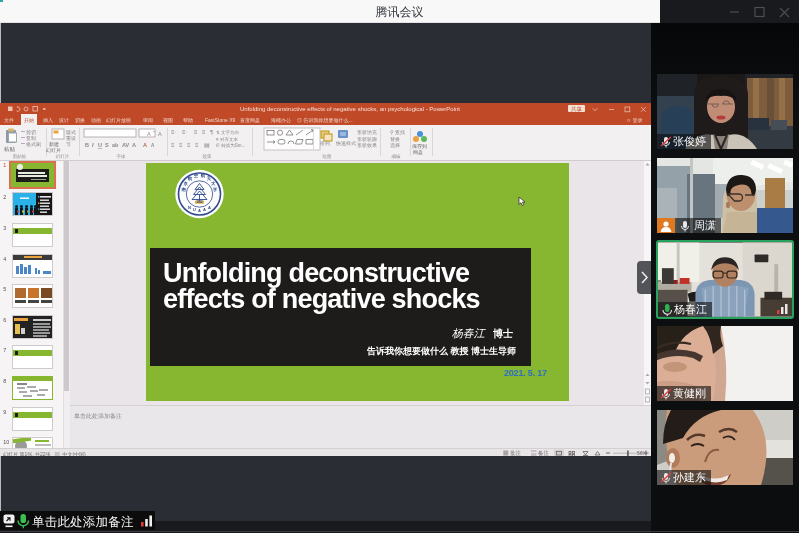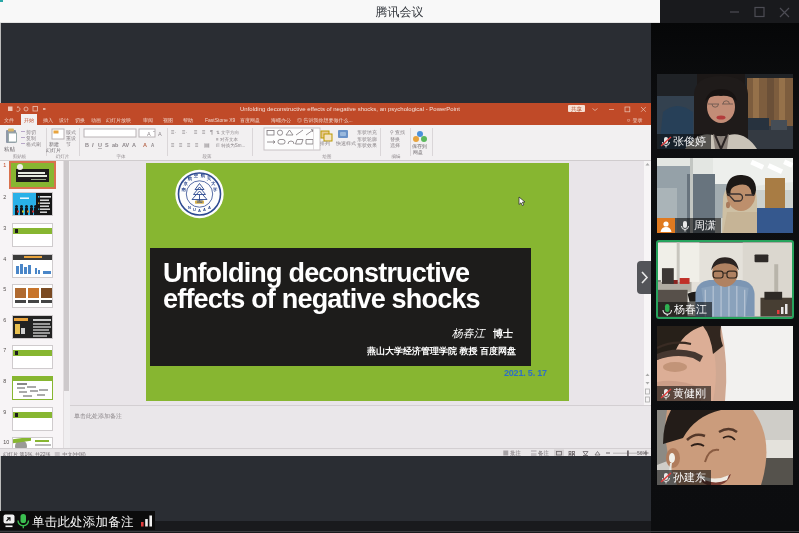--- a/index.html
+++ b/index.html
@@ -362,21 +362,21 @@
             <path d="M24.5 18 L18.5 25.5 L30.5 25.5 Z"></path>
             <path d="M24.5 22 L17 30.5 L32 30.5 Z"></path>
             <line x1="24.5" y1="26" x2="24.5" y2="33.5"></line>
           </g>
           <rect x="20" y="31.5" width="9" height="3.2" rx="0.6" fill="#d8b24a"></rect>
           <text x="24.5" y="34.3" fill="#2d4990" font-size="2.8" text-anchor="middle" font-weight="bold">1952</text>
         </svg>
         <div id="blackbox">
           <div id="t1">Unfolding deconstructive<br>effects of negative shocks</div>
           <div id="byline"><span style="font-family:'Liberation Serif',serif;font-style:italic;font-size:11px;">杨春江</span>&nbsp;&nbsp;&nbsp;<b>博士</b></div>
-          <div id="affil">燕山大学经济管理学院 教授 百度网盘</div>
+          <div id="affil">告诉我你想要做什么 教授 博士生导师</div>
         </div>
         <div id="pdate">2021. 5. 17</div>
       </div>
     </div>
     <div class="abs" id="vscroll">
         <svg width="7" height="244">
           <path d="M1.5 4.5 l2 -2.5 l2 2.5z" fill="#aaa"></path>
           <path d="M1.5 215 l2 -2.5 l2 2.5z" fill="#aaa"></path>
           <path d="M1.5 221 l2 2.5 l2 -2.5z" fill="#aaa"></path>
           <rect x="1.5" y="228" width="4" height="5" fill="none" stroke="#aaa" stroke-width="0.8"></rect>

